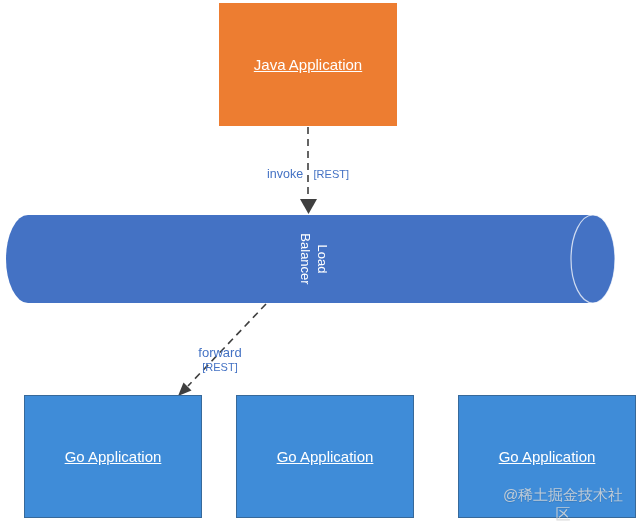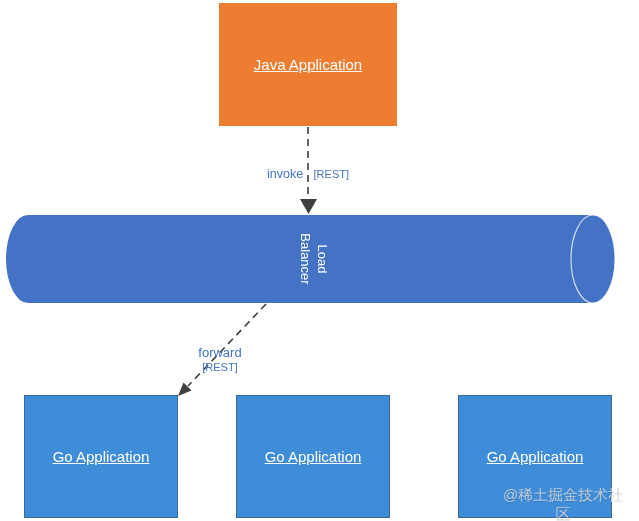--- a/index.html
+++ b/index.html
@@ -36,21 +36,21 @@
     text-align: center;
     box-sizing: border-box;
     text-decoration: underline;
   }
   .node-java {
     left: 219px; top: 3px;
     width: 178px; height: 123px;
     background: var(--java-box);
   }
   .node-go {
-    width: 154px; height: 123px;
+    width: 178px; height: 123px;
     background: var(--go-box);
     border: 1px solid rgba(40,40,40,0.35);
     top: 395px;
   }
   .node-go-1 { left: 24px; }
   .node-go-2 { left: 236px; }
   .node-go-3 { left: 458px; }
   .lb-label {
     position: absolute;
     left: 263px; top: 237px;

